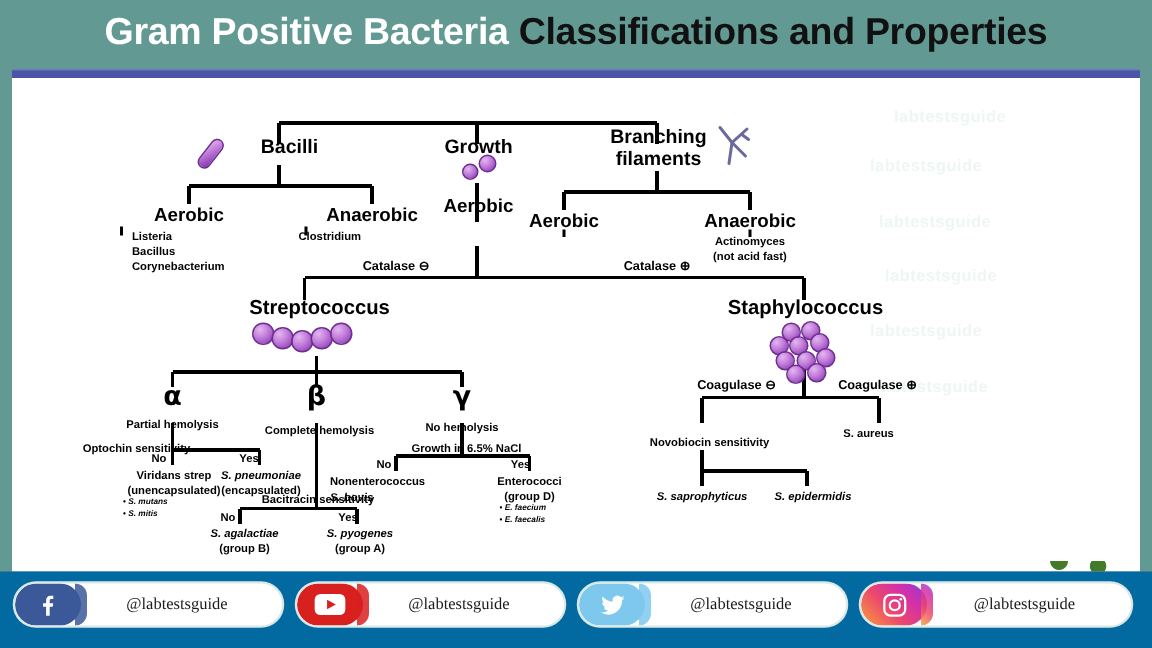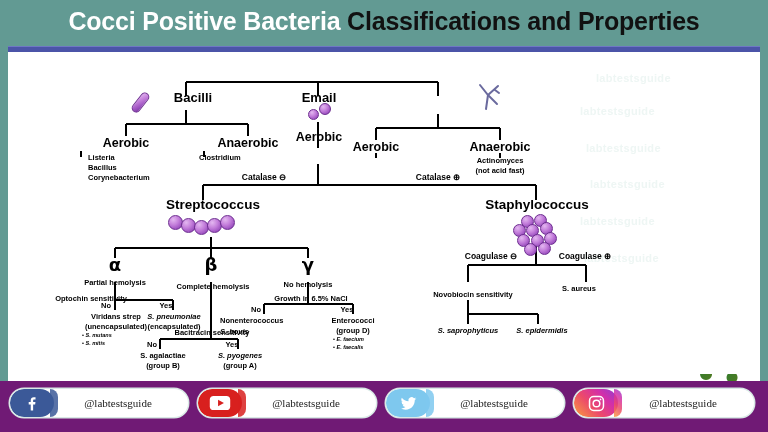--- a/index.html
+++ b/index.html
@@ -94,21 +94,21 @@
     width: 9px; height: 23px;
     border-radius: 6px;
     background: linear-gradient(115deg, #e3b7f0 0%, #c47fdb 38%, #9b4fbf 75%, #7b3aa0 100%);
     border: 0.8px solid #6d2e90;
     transform: rotate(38deg);
   }
 
   
   #footer {
     position: absolute; left: 0; top: 381px; width: 768px; height: 51px;
-    background: #701a75;
+    background: #0369a1;
   }
   .social-chip {
     position: absolute; top: 8px; height: 28px;
     background: #ffffff;
     border-radius: 14px;
     display: flex; align-items: center;
     overflow: hidden;
     box-shadow: 0 0 0 1.5px #d9e9e6;
   }
   .social-icon {
@@ -141,21 +141,21 @@
   
   #family { position: absolute; right: 6px; top: 322px; width: 92px; height: 62px; }
 </style>
 </head>
 <body>
 
 <div id="page">
 
   <div id="header-band">
     <div id="page-title">
-      <span class="t1">Cocci Positive Bacteria </span><span class="t2">Classifications and Properties</span>
+      <span class="t1">Gram Positive Bacteria </span><span class="t2">Classifications and Properties</span>
     </div>
   </div>
   <div id="blue-bar"></div>
 
   <div id="canvas">
 
 
     <div class="watermark" style="left:588px; top:20px;">labtestsguide</div>
     <div class="watermark" style="left:572px; top:53px;">labtestsguide</div>
     <div class="watermark" style="left:578px; top:90px;">labtestsguide</div>
@@ -218,24 +218,28 @@
         <path d="M460,248 L460,262"></path>
         <path d="M460,262 L530,262"></path>
         <path d="M530,262 L530,272"></path>
         <path d="M460,262 L460,272"></path>
       </g>
     </svg>
 
     <div class="node lvl1" style="left:150px; top:38px; width:70px;">Bacilli</div>
     <div class="bacillus" style="left:128px; top:39px;"></div>
 
-    <div class="node lvl1" style="left:280px; top:38px; width:62px;">Email</div>
+    <div class="node lvl1" style="left:280px; top:38px; width:62px;">Growth</div>
     <div class="coccus" style="left:300px; top:57px; width:11px; height:11px;"></div>
     <div class="coccus" style="left:311px; top:51px; width:12px; height:12px;"></div>
 
+    <div class="node lvl1" style="left:390px; top:32px; width:82px; line-height:1.15;">
+      <span>Branching</span><br>
+      <span>filaments</span>
+    </div>
     <svg style="position:absolute; left:468px; top:30px; width:26px; height:30px;" viewBox="0 0 26 30">
       <g stroke="#6a6a9e" stroke-width="2" fill="none" stroke-linecap="round">
         <path d="M4,3 L12,13 L22,4"></path>
         <path d="M12,13 L10,27"></path>
         <path d="M12,13 L21,22"></path>
         <path d="M19,8 L23,11"></path>
       </g>
     </svg>
 
     <div class="node lvl2b" style="left:78px; top:84px; width:80px;">Aerobic</div>
@@ -294,21 +298,21 @@
       <span>(encapsulated)</span>
     </div>
 
     <div class="node greek" style="left:186px; top:204px; width:34px;">β</div>
     <div class="node small" style="left:157px; top:230px; width:96px;">Complete hemolysis</div>
     <div class="node small" style="left:150px; top:276px; width:108px;">Bacitracin sensitivity</div>
     <div class="node small" style="left:134px; top:288px; width:20px;">No</div>
     <div class="node small" style="left:212px; top:288px; width:24px;">Yes</div>
 
     <div class="node small" style="left:108px; top:299px; width:94px; line-height:1.35;">
-      <span style="">S. agalactiae</span><br>
+      <span style="font-style:italic;">S. agalactiae</span><br>
       <span>(group B)</span>
     </div>
     <div class="node small" style="left:186px; top:299px; width:92px; line-height:1.35;">
       <span style="font-style:italic;">S. pyogenes</span><br>
       <span>(group A)</span>
     </div>
 
     <div class="node greek" style="left:284px; top:204px; width:32px;">γ</div>
     <div class="node small" style="left:262px; top:228px; width:76px;">No hemolysis</div>
     <div class="node small" style="left:248px; top:242px; width:110px;">Growth in 6.5% NaCl</div>

